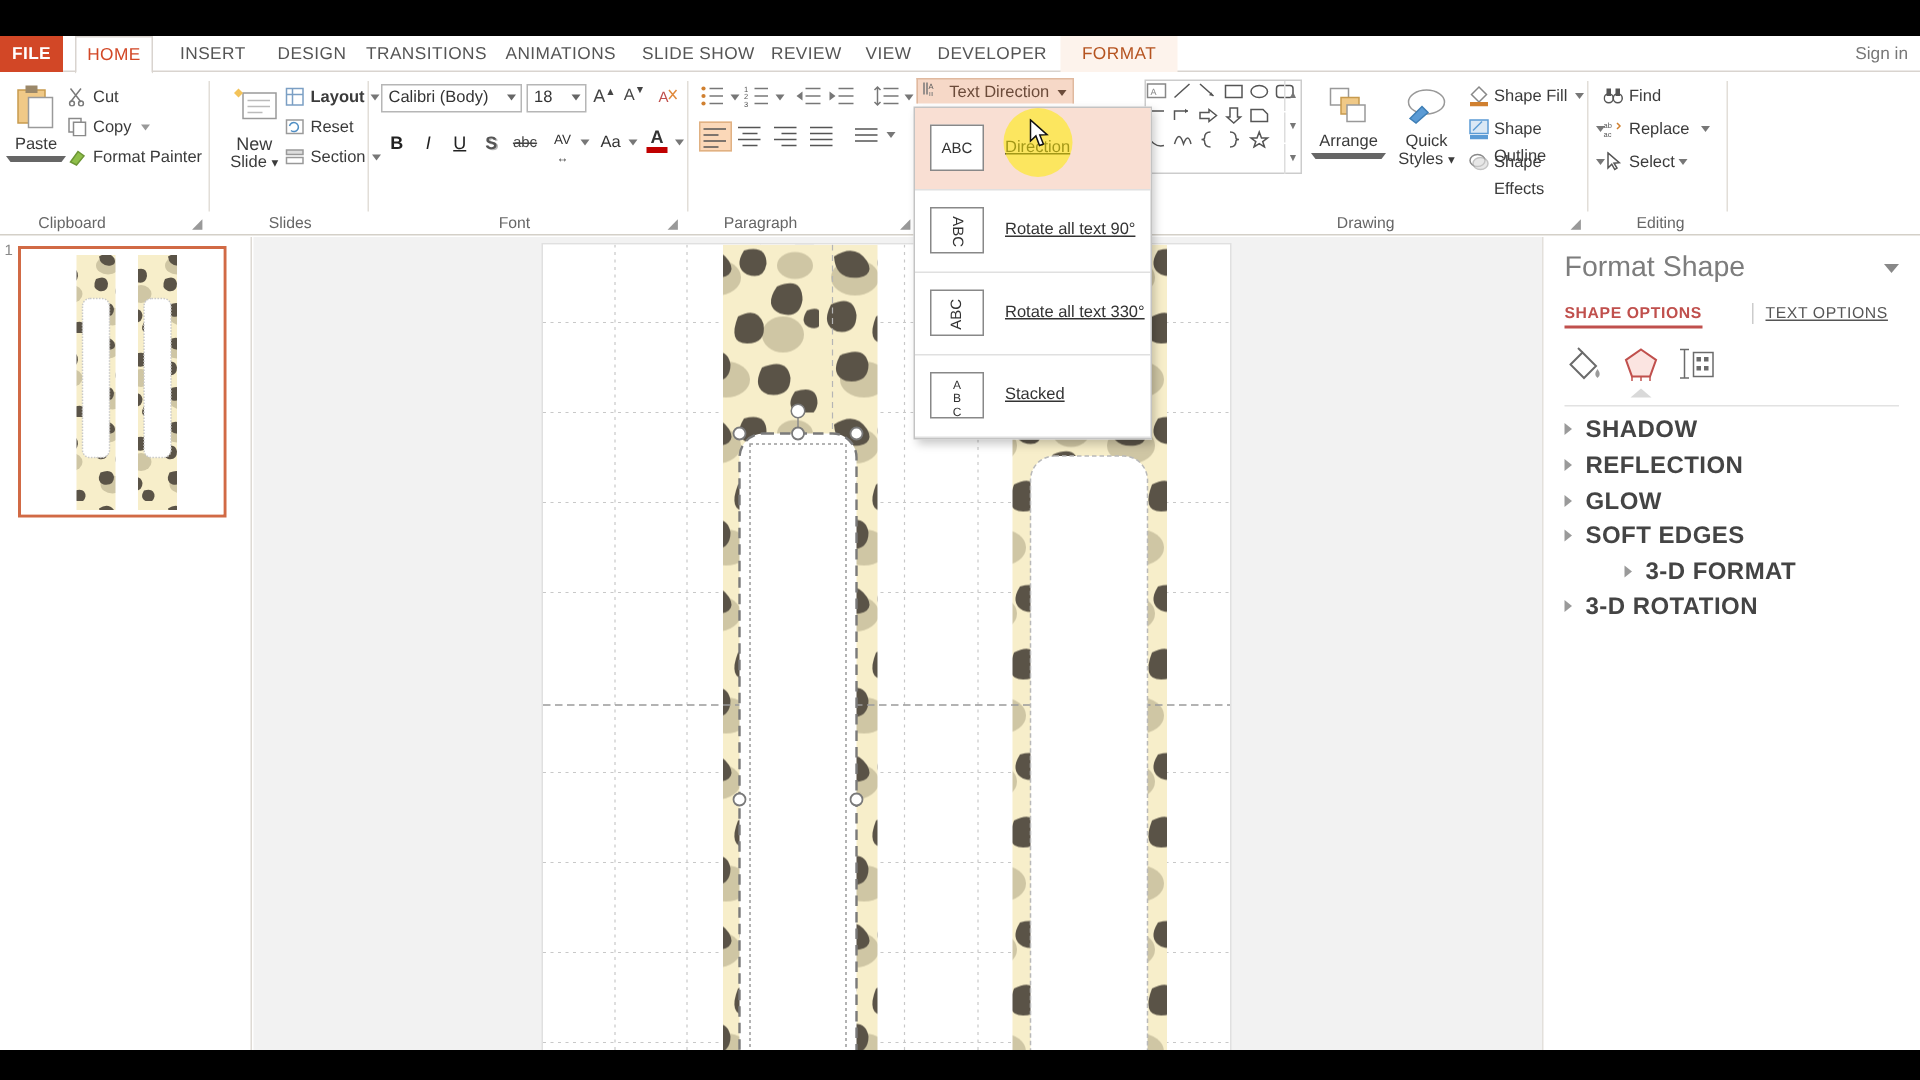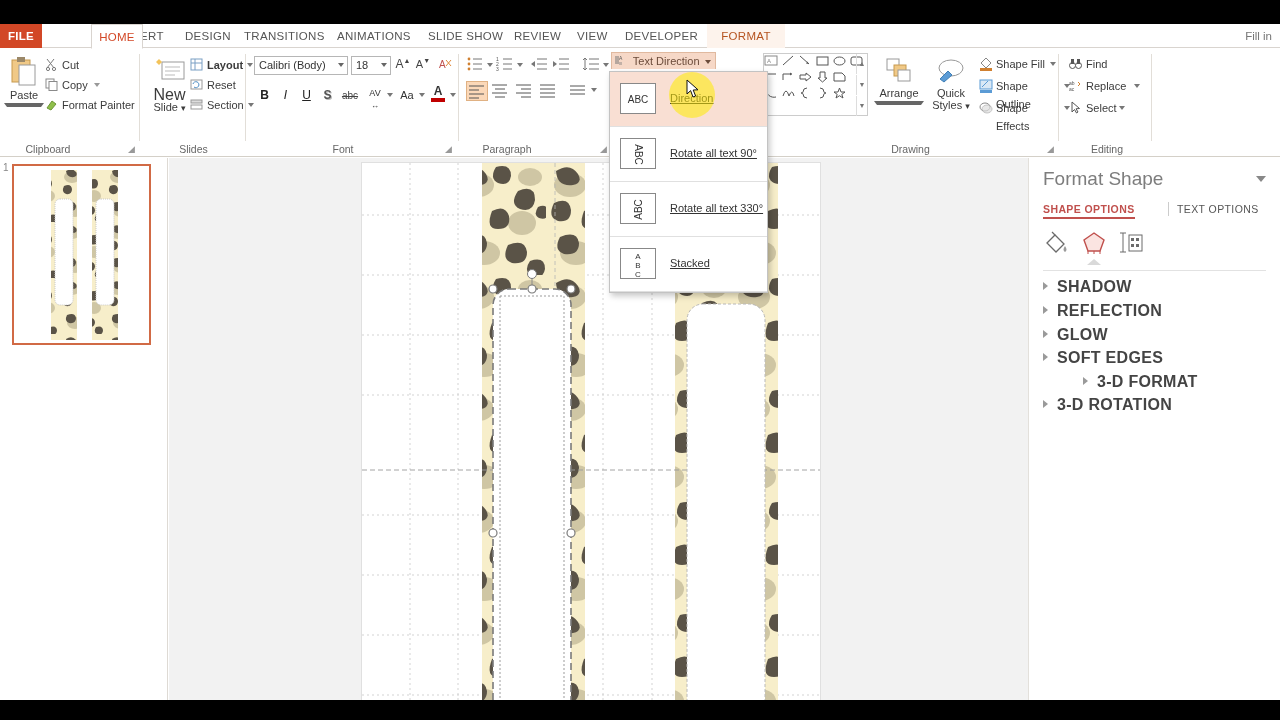--- a/index.html
+++ b/index.html
@@ -47,21 +47,21 @@
   .thumb { position:absolute; left:12px; top:6px; width:139px; height:181px; border:2px solid #d16a45; background:#fff;}
 
   .canvaswrap { position:absolute; left:169px; top:0; right:110px; bottom:0; background:#f2f2f2; overflow:hidden;}
   .slide { position:absolute; left:193px; top:5px; width:458px; height:583px; background:#fff; box-shadow:0 0 0 1px #e0e0e0; overflow:hidden;}
 
   .rightpane { position:absolute; right:0; top:0; width:252px; bottom:0; background:#fff; border-left:1px solid #e3e0db;}
   .fs-title { position:absolute; left:14px; top:10px; font-size:19px; color:#7d7d7d; font-weight:normal;}
   .fs-caret { position:absolute; right:14px; top:18px; border-left:5px solid transparent; border-right:5px solid transparent; border-top:6px solid #888; cursor:pointer;}
   .fs-tab { position:absolute; top:45px; font-size:10.5px; letter-spacing:.4px; cursor:pointer;}
   .fs-tab.on { color:#c0504d; font-weight:bold; border-bottom:2px solid #c0504d; padding-bottom:2px;}
-  .fs-tab.off { color:#555; }
+  .fs-tab.off { color:#555;text-decoration:underline; }
   .fs-sep { position:absolute; left:139px; top:44px; height:14px; width:1px; background:#ccc;}
   .fs-iconrow { position:absolute; top:72px; left:0; width:100%; height:34px;}
   .fs-icon { position:absolute; width:28px; height:28px; cursor:pointer;}
   .fs-hr { position:absolute; left:14px; right:14px; top:112px; height:1px; background:#e2e2e2;}
   .fs-sect { position:absolute; left:14px; height:17px; font-size:16px; font-weight:bold; color:#444; letter-spacing:.3px; cursor:pointer;}
   .fs-sect .tri { position:absolute; left:0; top:4px; border-top:4px solid transparent; border-bottom:4px solid transparent; border-left:5px solid #9a9a9a;}
   .fs-sect span.t { position-left:14px; margin-left:14px; }
 
   
   .menu { position:absolute; left:609px; top:47px; width:159px; background:#fff;
@@ -86,31 +86,31 @@
 <body>
 
 <div class="blackbar" style="top:0;height:24px;"></div>
 
 <div class="blackbar" style="top:700px;height:20px;"></div>
 
 <div class="app">
 
   <div class="tabbar">
     <div class="tab file" style="left:0;width:42px;">FILE</div>
-    <div class="tab active" style="left:50px;width:52px;text-align:center;padding:0;margin-left:41px;">HOME</div>
+    <div class="tab active" style="left:50px;width:52px;text-align:center;padding:0;">HOME</div>
     <div class="tab" style="left:110px;">INSERT</div>
     <div class="tab" style="left:175px;">DESIGN</div>
     <div class="tab" style="left:234px;">TRANSITIONS</div>
     <div class="tab" style="left:327px;">ANIMATIONS</div>
     <div class="tab" style="left:418px;">SLIDE SHOW</div>
     <div class="tab" style="left:504px;">REVIEW</div>
     <div class="tab" style="left:567px;">VIEW</div>
     <div class="tab" style="left:615px;">DEVELOPER</div>
     <div class="tab format" style="left:707px;width:78px;text-align:center;padding:0;">FORMAT</div>
-    <div style="position:absolute;right:8px;top:0;height:24px;line-height:24px;font-size:11.5px;color:#777;cursor:pointer;">Fill in</div>
+    <div style="position:absolute;right:8px;top:0;height:24px;line-height:24px;font-size:11.5px;color:#777;cursor:pointer;">Sign in</div>
   </div>
 
   <div class="ribbon">
 
     <div class="grp" style="left:0;width:140px;">
       <div style="position:absolute;left:4px;top:6px;width:40px;height:68px;cursor:pointer;text-align:center;">
         <svg width="30" height="32" viewBox="0 0 30 32" style="margin-top:2px;">
           <rect x="3" y="4" width="18" height="22" fill="#f0c987" stroke="#c79a4e"></rect>
           <rect x="8" y="1" width="8" height="5" fill="#9b8869"></rect>
           <rect x="10" y="9" width="16" height="20" fill="#fff" stroke="#9a9a9a"></rect>
@@ -153,21 +153,21 @@
 
     <div class="grp" style="left:141px;width:105px;">
       <div style="position:absolute;left:6px;top:6px;width:45px;height:70px;text-align:center;cursor:pointer;">
         <svg width="32" height="30" viewBox="0 0 32 30" style="margin-top:3px;">
           <rect x="8" y="5" width="22" height="17" fill="#fff" stroke="#9a9a9a"></rect>
           <line x1="11" y1="10" x2="26" y2="10" stroke="#bbb"></line>
             <line x1="11" y1="14" x2="26" y2="14" stroke="#bbb"></line>
             <line x1="11" y1="18" x2="21" y2="18" stroke="#bbb"></line>
           <path d="M5 2 l3 3 l-3 3 l-3 -3 z" fill="#f3c35a"></path>
         </svg>
-        <div style="font-size:16px;color:#3b3b3b;line-height:12px;">New</div>
+        <div style="font-size:12px;color:#3b3b3b;line-height:12px;">New</div>
         <div style="font-size:11px;color:#3b3b3b;line-height:12px;"><span>Slide</span> <span style="font-size:9px;">▾</span></div>
       </div>
       <div class="lbtn" style="left:48px;top:8px;font-weight:bold;">
         <span class="gi"><svg width="13" height="13" viewBox="0 0 13 13">
               <rect x="1" y="1" width="11" height="11" fill="#fff" stroke="#7b9fc4"></rect>
               <line x1="5" y1="1" x2="5" y2="12" stroke="#7b9fc4"></line>
               <line x1="1" y1="5" x2="12" y2="5" stroke="#7b9fc4"></line>
             </svg></span>
         <span>Layout</span>
         <span style="position:absolute;right:-10px;top:7px;border-left:3px solid transparent;border-right:3px solid transparent;border-top:4px solid #777;"></span>

